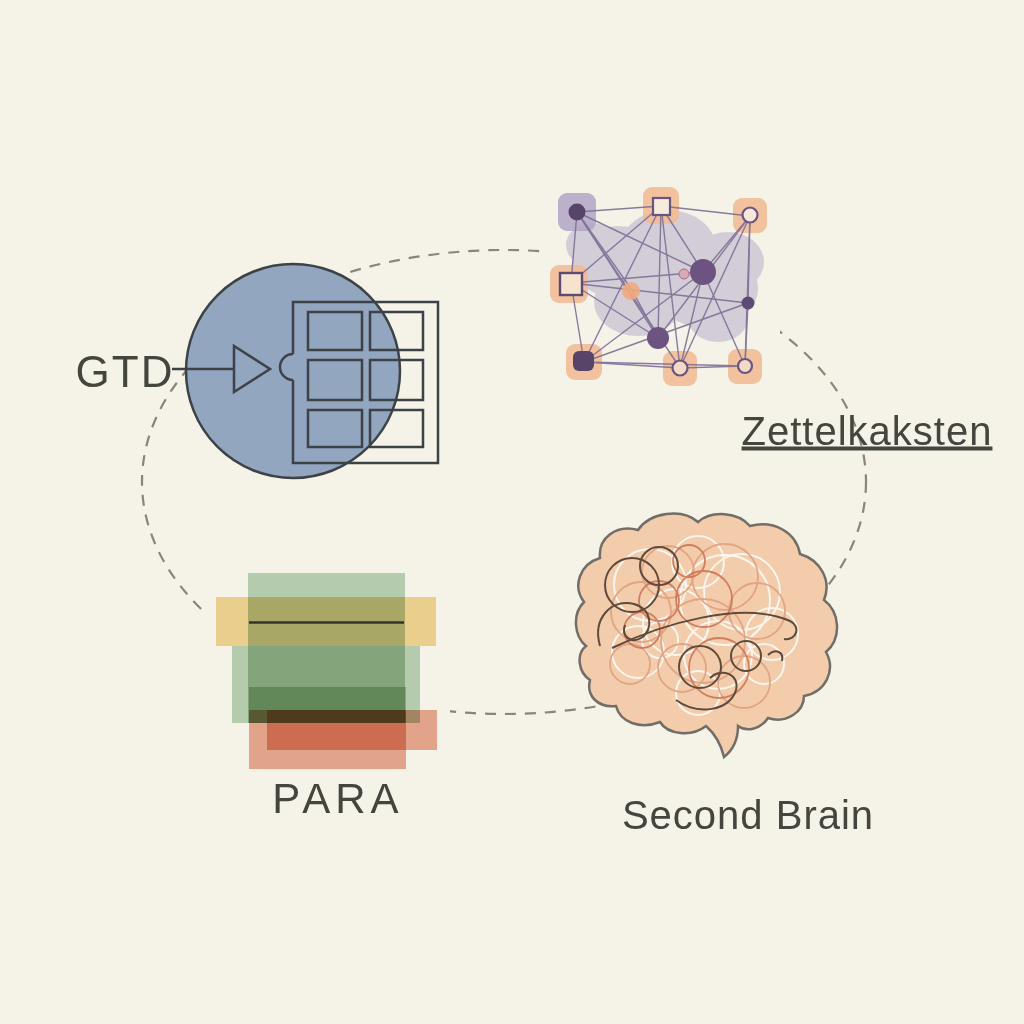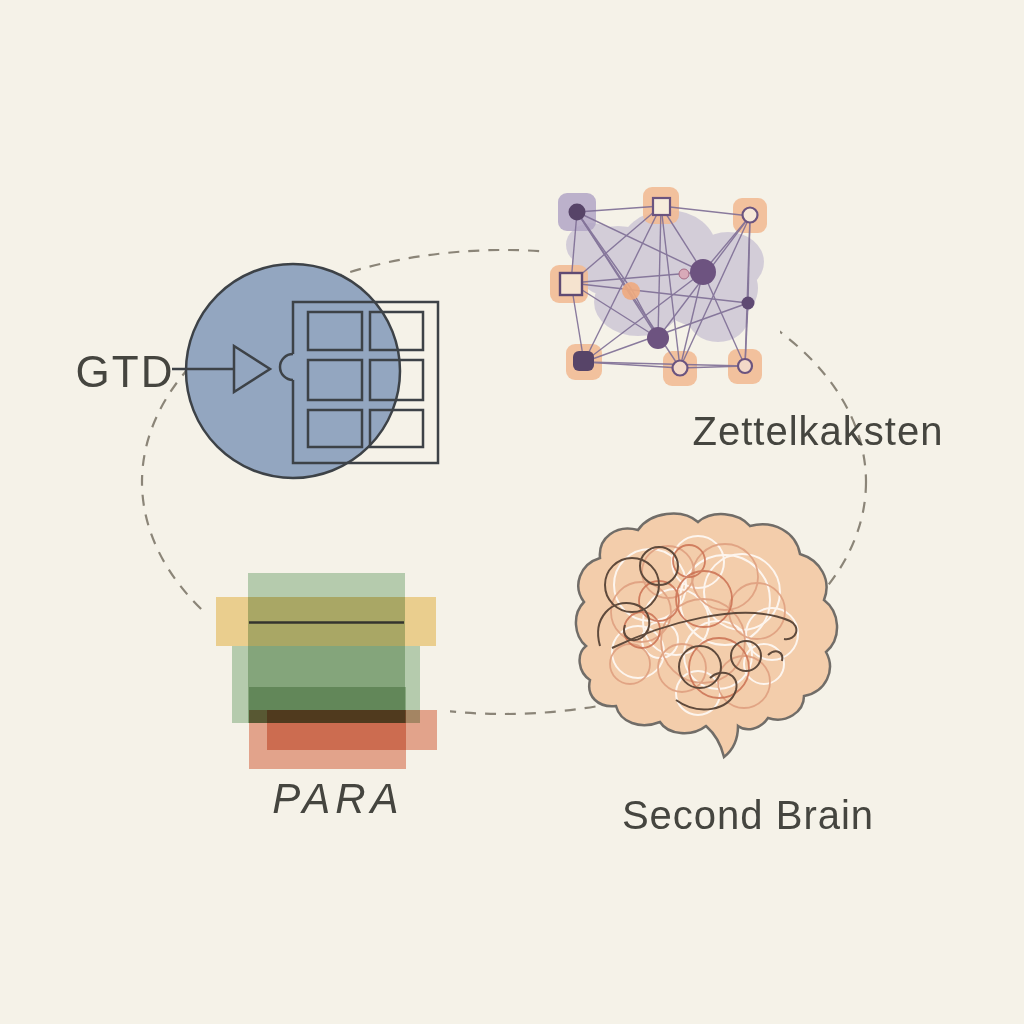--- a/index.html
+++ b/index.html
@@ -13,22 +13,22 @@
   }
   .stage svg{position:absolute;left:0;top:0;}
   .lbl{
     position:absolute;
     transform:translate(-50%,-50%);
     color:#45453f;
     white-space:nowrap;
     user-select:none;
   }
   .lbl-gtd{left:125px;top:372px;font-size:44px;letter-spacing:2px;}
-  .lbl-zettel{left:818px;top:431px;font-size:40px;letter-spacing:1px;}
-  .lbl-para{left:338px;top:799px;font-size:42px;letter-spacing:5px;font-style:italic;}
+  .lbl-zettel{left:867px;top:431px;font-size:40px;letter-spacing:1px;text-decoration:underline;}
+  .lbl-para{left:338px;top:799px;font-size:42px;letter-spacing:5px;}
   .lbl-brain{left:748px;top:782px;font-size:40px;letter-spacing:1px;margin-top:33px;}
 </style>
 </head>
 <body>
 
 <div class="stage">
 
   <svg width="1024" height="1024" viewBox="0 0 1024 1024">
     <defs>
       <clipPath id="brainClip">

